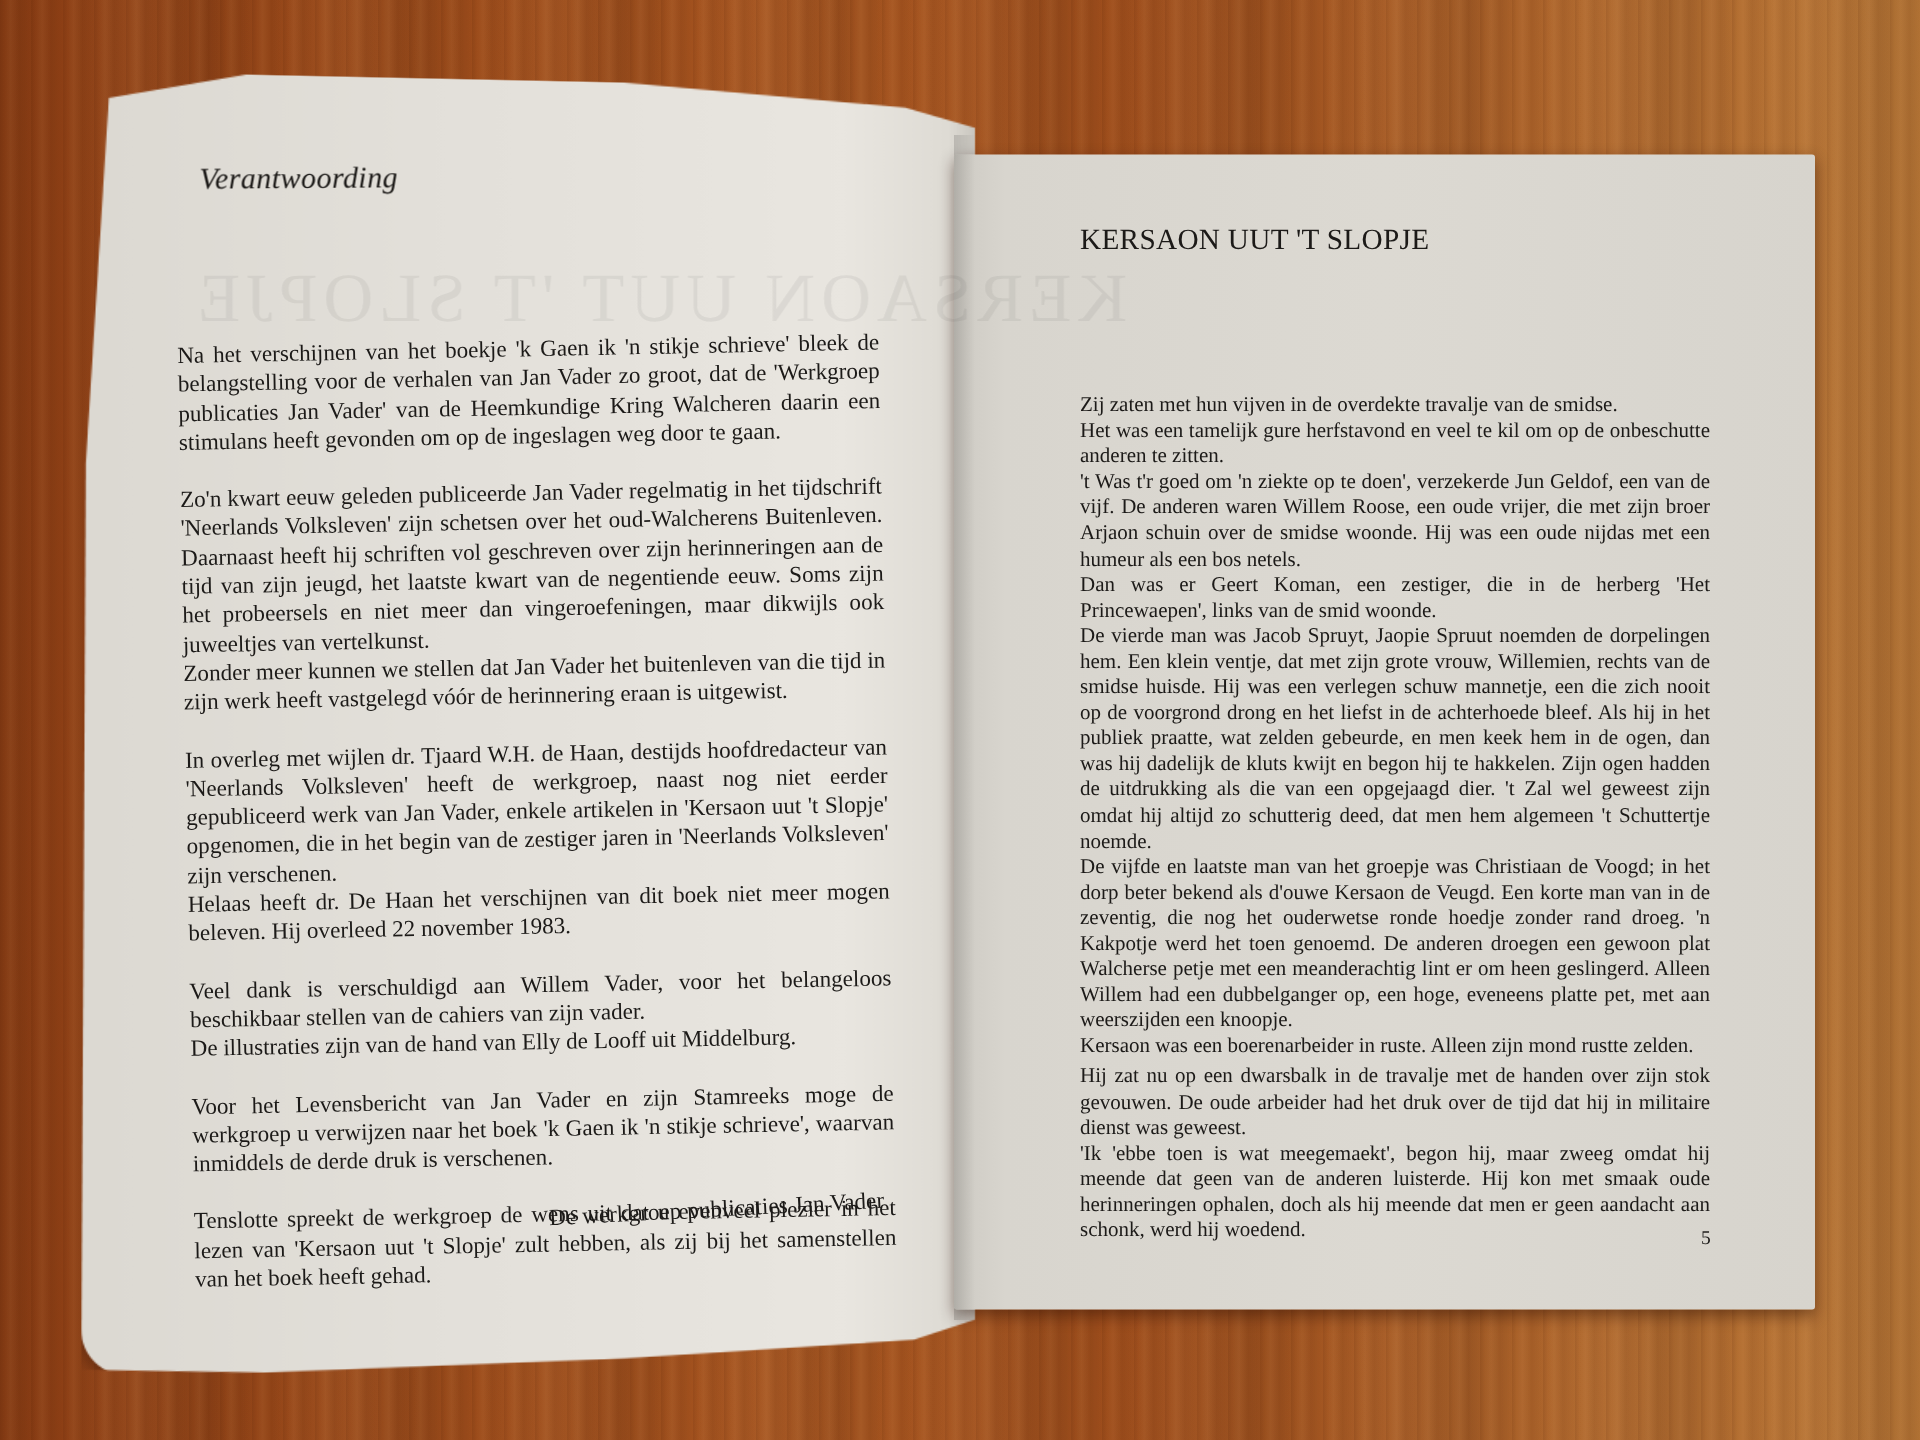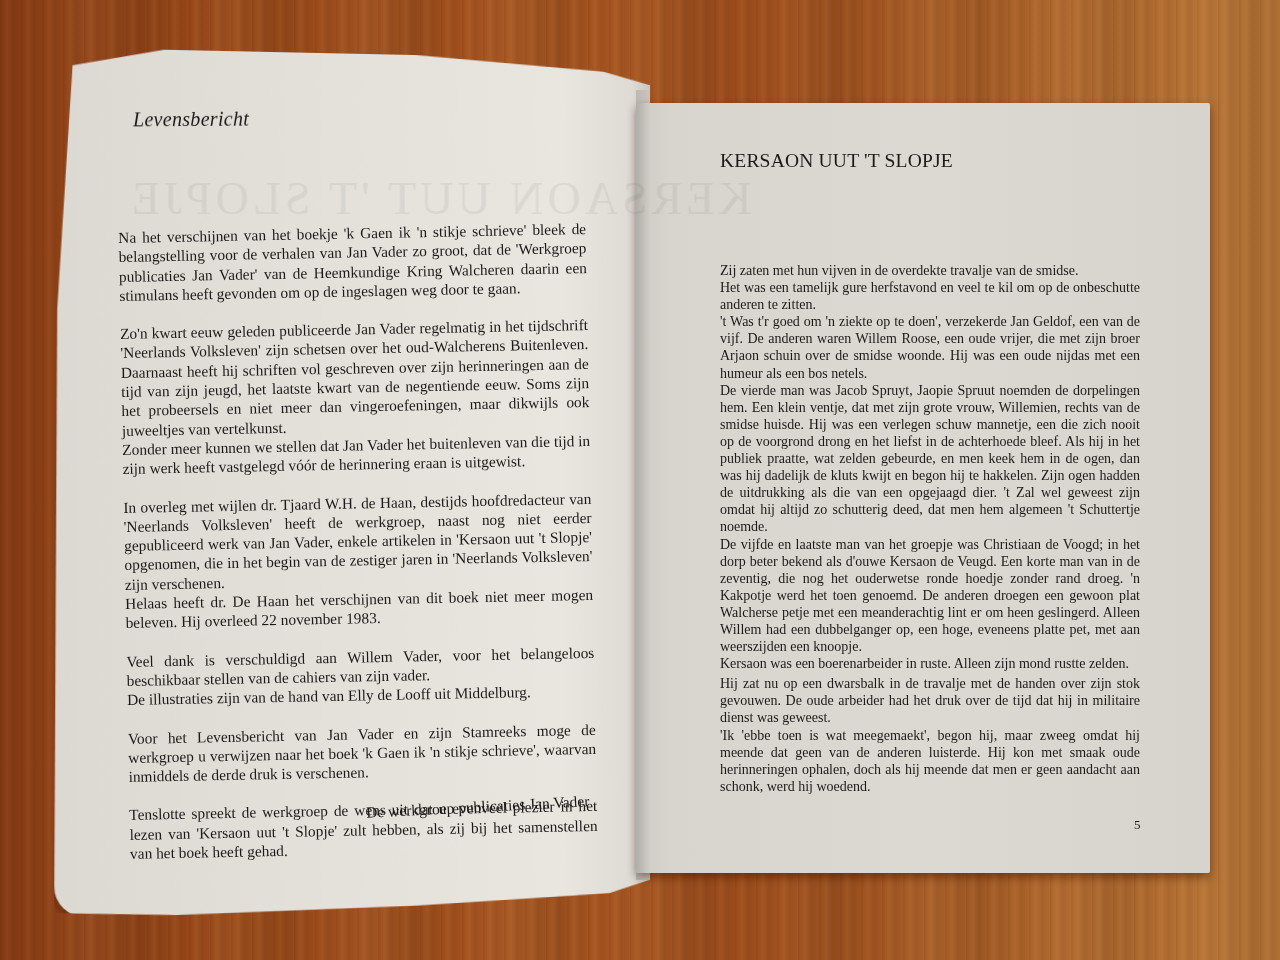--- a/index.html
+++ b/index.html
@@ -69,21 +69,21 @@
   }
 </style>
 </head>
 <body>
 
 <div class="page page-left"></div>
 <div class="page page-right"></div>
 <div class="spine-shadow"></div>
 
 <div class="ghost-title">KERSAON UUT 'T SLOPJE</div>
-<div class="left-title">Levensbericht</div>
+<div class="left-title">Verantwoording</div>
 
 <div class="left-body">
   <p>
     <span>Na het verschijnen van het boekje 'k Gaen ik 'n stikje schrieve' bleek de belangstelling voor de verhalen van Jan Vader zo groot, dat de 'Werkgroep publicaties Jan Vader' van de Heemkundige Kring Walcheren daarin een stimulans heeft gevonden om op de ingeslagen weg door te gaan.</span>
   </p>
   <p>
     <span>Zo'n kwart eeuw geleden publiceerde Jan Vader regelmatig in het tijdschrift 'Neerlands Volksleven' zijn schetsen over het oud-Walcherens Buitenleven. Daarnaast heeft hij schriften vol geschreven over zijn herinneringen aan de tijd van zijn jeugd, het laatste kwart van de negentiende eeuw. Soms zijn het probeersels en niet meer dan vingeroefeningen, maar dikwijls ook juweeltjes van vertelkunst.</span>
     <span>Zonder meer kunnen we stellen dat Jan Vader het buitenleven van die tijd in zijn werk heeft vastgelegd vóór de herinnering eraan is uitgewist.</span>
   </p>
   <p>
@@ -102,21 +102,22 @@
   </p>
 </div>
 
 <div class="signature">De werkgroep publicaties Jan Vader</div>
 
 <div class="right-title">KERSAON UUT 'T SLOPJE</div>
 
 <div class="right-body">
   <p>Zij zaten met hun vijven in de overdekte travalje van de smidse.</p>
   <p>Het was een tamelijk gure herfstavond en veel te kil om op de onbeschutte anderen te zitten.</p>
-  <p>'t Was t'r goed om 'n ziekte op te doen', verzekerde Jan Geldof, een van de vijf. De anderen waren Willem Roose, een oude vrijer, die met zijn broer Arjaon schuin over de smidse woonde. Hij was een oude nijdas met een humeur als een bos netels.</p>
+  <p>'t Was t'r goed om 'n ziekte op te doen', verzekerde Jun Geldof, een van de vijf. De anderen waren Willem Roose, een oude vrijer, die met zijn broer Arjaon schuin over de smidse woonde. Hij was een oude nijdas met een humeur als een bos netels.</p>
+  <p>Dan was er Geert Koman, een zestiger, die in de herberg 'Het Princewaepen', links van de smid woonde.</p>
   <p>De vierde man was Jacob Spruyt, Jaopie Spruut noemden de dorpelingen hem. Een klein ventje, dat met zijn grote vrouw, Willemien, rechts van de smidse huisde. Hij was een verlegen schuw mannetje, een die zich nooit op de voorgrond drong en het liefst in de achterhoede bleef. Als hij in het publiek praatte, wat zelden gebeurde, en men keek hem in de ogen, dan was hij dadelijk de kluts kwijt en begon hij te hakkelen. Zijn ogen hadden de uitdrukking als die van een opgejaagd dier. 't Zal wel geweest zijn omdat hij altijd zo schutterig deed, dat men hem algemeen 't Schuttertje noemde.</p>
   <p>De vijfde en laatste man van het groepje was Christiaan de Voogd; in het dorp beter bekend als d'ouwe Kersaon de Veugd. Een korte man van in de zeventig, die nog het ouderwetse ronde hoedje zonder rand droeg. 'n Kakpotje werd het toen genoemd. De anderen droegen een gewoon plat Walcherse petje met een meanderachtig lint er om heen geslingerd. Alleen Willem had een dubbelganger op, een hoge, eveneens platte pet, met aan weerszijden een knoopje.</p>
   <p>Kersaon was een boerenarbeider in ruste. Alleen zijn mond rustte zelden.</p>
   <p class="gap">Hij zat nu op een dwarsbalk in de travalje met de handen over zijn stok gevouwen. De oude arbeider had het druk over de tijd dat hij in militaire dienst was geweest.</p>
   <p>'Ik 'ebbe toen is wat meegemaekt', begon hij, maar zweeg omdat hij meende dat geen van de anderen luisterde. Hij kon met smaak oude herinneringen ophalen, doch als hij meende dat men er geen aandacht aan schonk, werd hij woedend.</p>
 </div>
 
 <div class="page-number">5</div>
 
 </body></html>

